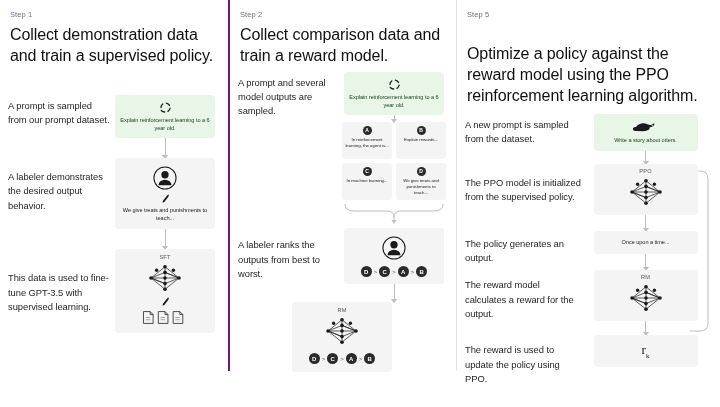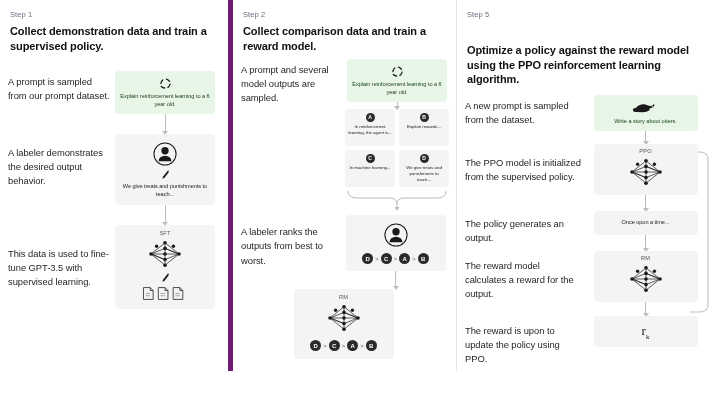--- a/index.html
+++ b/index.html
@@ -15,32 +15,32 @@
     width:720px;height:371px;
     display:flex;
     box-sizing:border-box;
   }
   .col{
     position:relative;
     box-sizing:border-box;
     padding:8px 10px 0 8px;
   }
   .col-1{width:228px;}
-  .col-2{width:228px;border-left:5px solid #701a75;}
+  .col-2{width:228px;border-left:2px solid #701a75;}
   .col-3{width:264px;border-left:1px solid #e4e4e4;}
 
   .step-label{
     font-size:7.5px;
     color:#6e6e80;
     letter-spacing:.1px;
     margin:2px 0 5px 2px;
   }
   .step-title{
-    font-size:11px;
-    font-weight:bold;
+    font-size:16px;
+    font-weight:normal;
     line-height:1.32;
     letter-spacing:-.1px;
     color:#101012;
     margin:0 0 6px 2px;
     max-width:215px;
   }
   .col-3 .step-title{max-width:235px;margin-top:24px;}
 
   .rows{position:relative;}
   .row{
@@ -156,21 +156,21 @@
 <body>
 
 <div class="diagram">
 
   <div class="col col-1">
     <div class="step-label">Step 1</div>
     <div class="step-title">Collect demonstration data and train a supervised policy.</div>
 
     <div class="rows">
 
-      <div class="row" style="margin-top:18px">
+      <div class="row" style="margin-top:29px">
         <div class="caption">A prompt is sampled from our prompt dataset.</div>
         <div class="visual">
           <div class="card green">
             <span>
               <svg width="13" height="13" viewBox="0 0 24 24" fill="none" stroke="#1a1a1a" stroke-width="2.4" stroke-linecap="round">
                 <path d="M7 5.5 A8.5 8.5 0 0 0 3.6 12"></path>
                 <path d="M4.2 17.5 A8.5 8.5 0 0 0 10.5 20.3"></path>
                 <path d="M16.5 19.2 A8.5 8.5 0 0 0 20.4 13.4"></path>
                 <path d="M19.4 8 A8.5 8.5 0 0 0 13.6 3.8"></path>
               </svg>
@@ -472,21 +472,21 @@
                     <circle cx="42" cy="13" r="2.4"></circle>
                 </g>
               </svg>
             </span>
           </div>
           <div class="arrow" style="height:14px"></div>
         </div>
       </div>
 
       <div class="row">
-        <div class="caption" style="padding-top:8px">The reward is upon to update the policy using PPO.</div>
+        <div class="caption" style="padding-top:8px">The reward is used to update the policy using PPO.</div>
         <div class="visual">
           <div class="card wide" style="padding:7px 5px">
             <div class="reward-sym"><span>r</span><sub>k</sub></div>
           </div>
         </div>
       </div>
 
     </div>
   </div>
 

